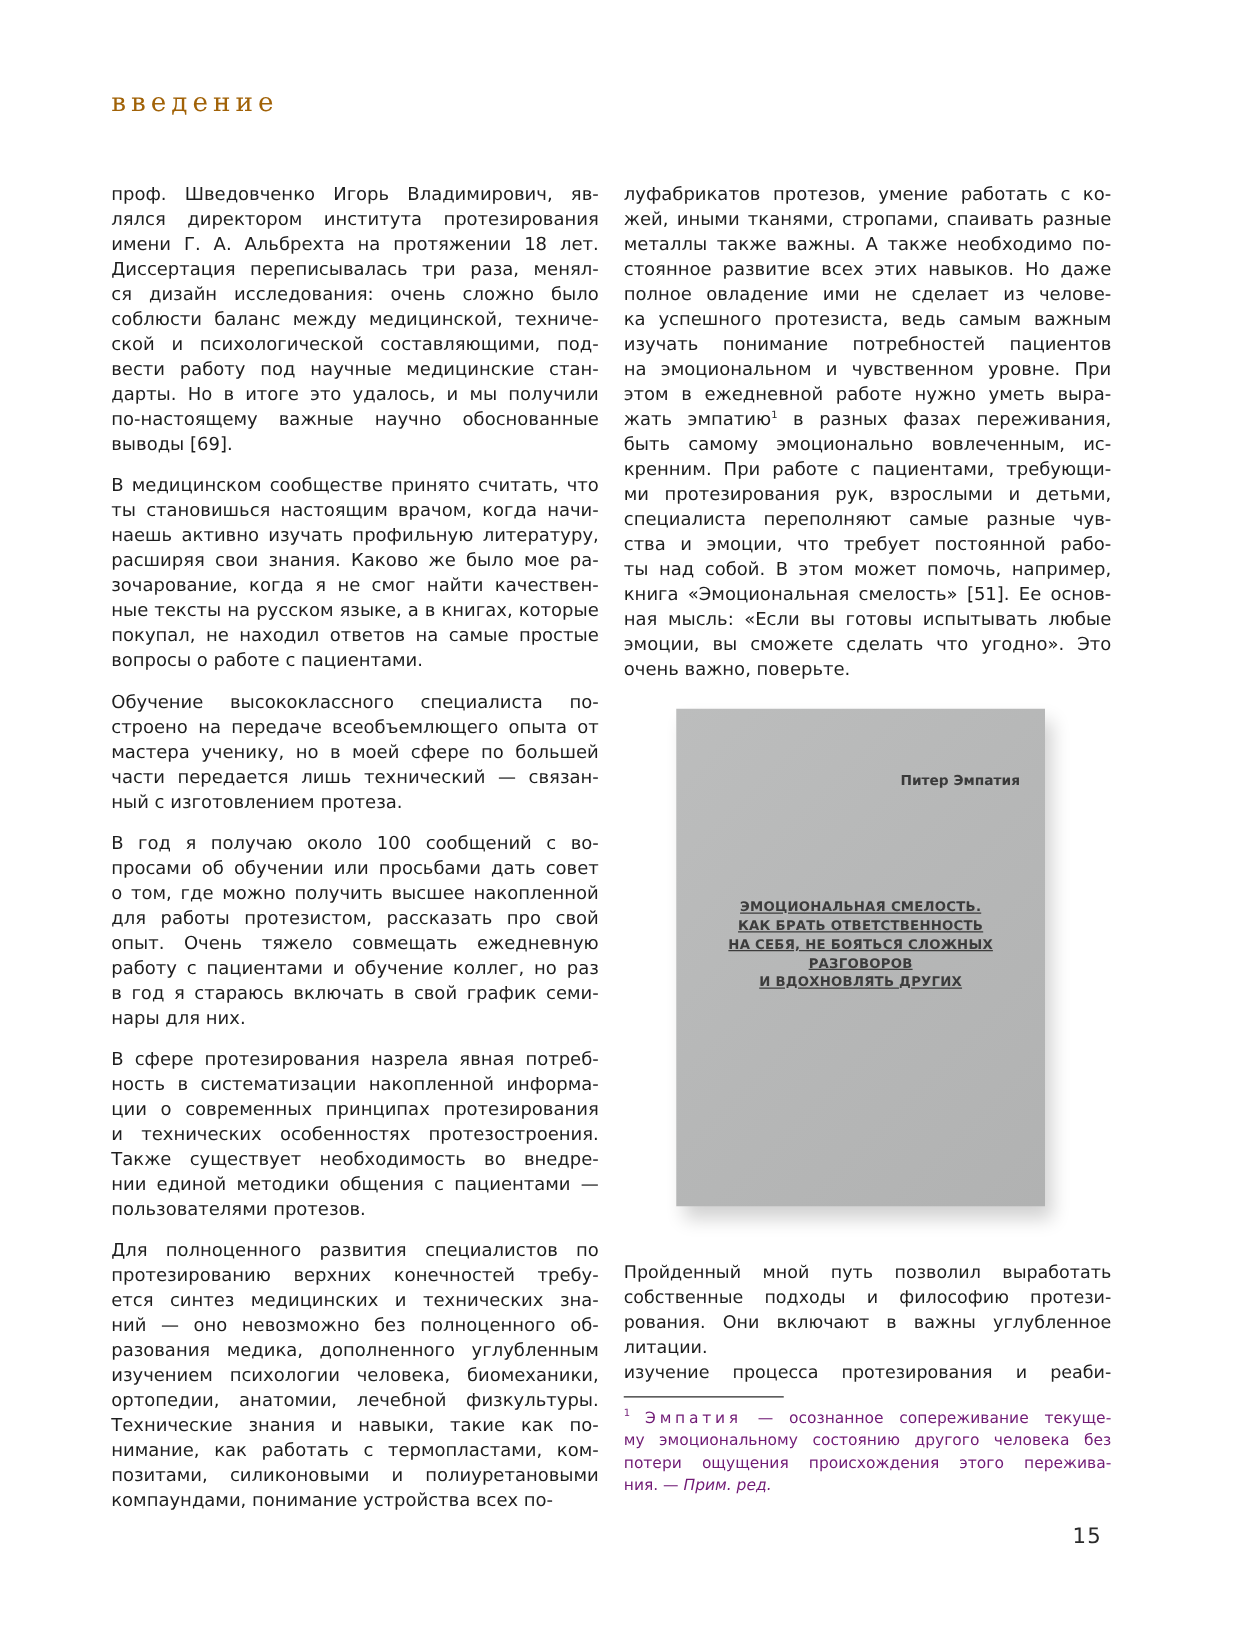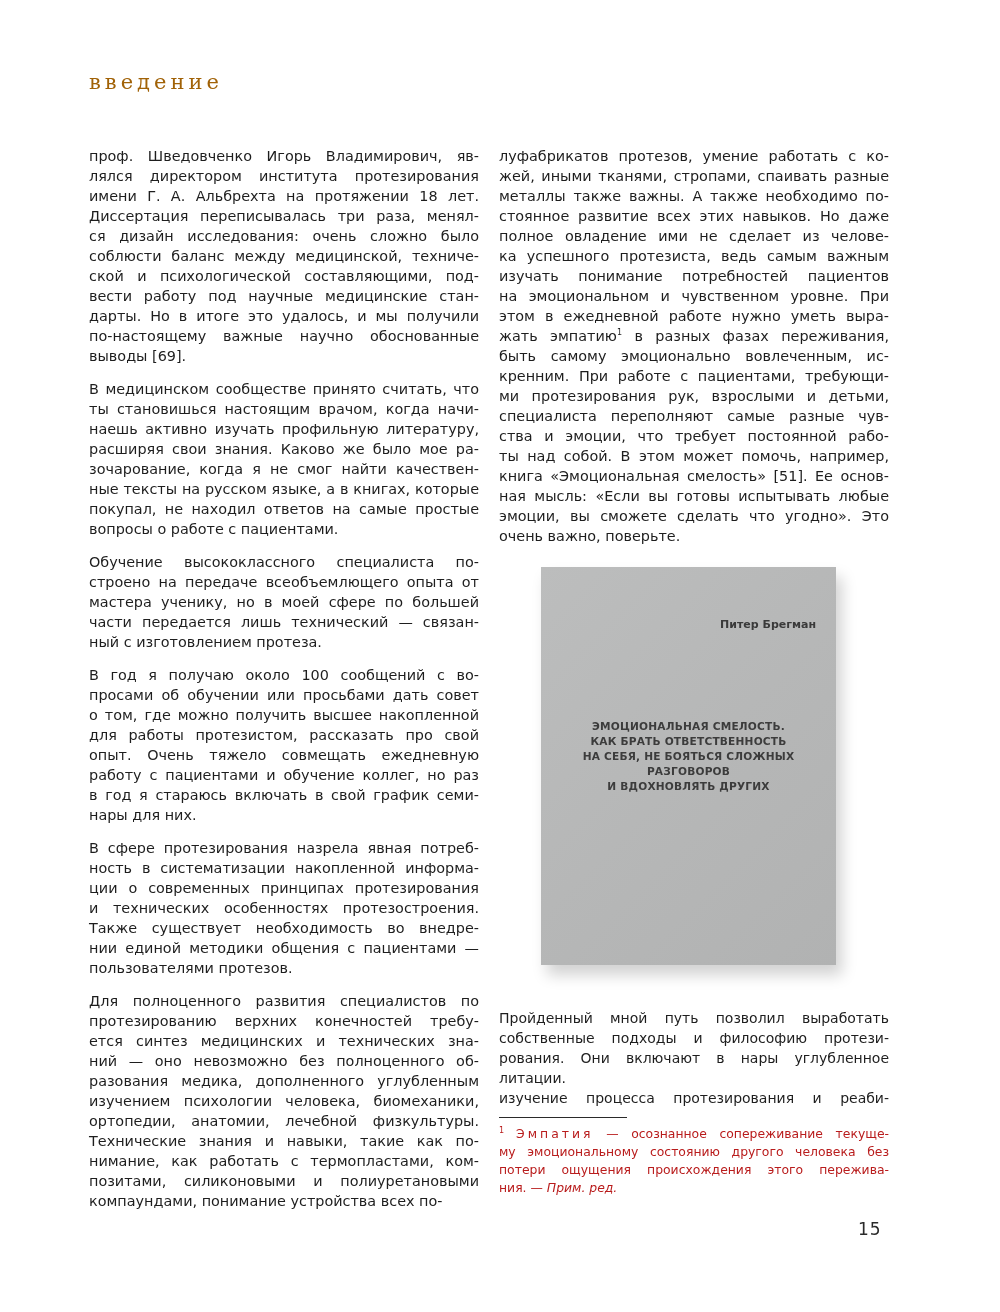--- a/index.html
+++ b/index.html
@@ -24,29 +24,29 @@
     box-shadow: 6px 10px 14px rgba(0,0,0,0.18);
   }
   .book-author {
     position: absolute; right: 20px; top: 51px;
     font-family: "DejaVu Sans", sans-serif; font-weight: bold;
     font-size: 11px; color: #3a3a3a;
   }
   .book-title {
     position: absolute; left: 0; right: 0; top: 152px; text-align: center;
     font-family: "DejaVu Sans", sans-serif; font-weight: bold;
-    font-size: 10.6px; line-height: 15px; color: #3c3c3c; letter-spacing: 0.2px;
+    font-size: 10.6px; line-height: 15px; color: #3c3c3c; letter-spacing: 0.2px; text-decoration: underline;
   }
   .book-title span { display: block; }
   .after-book { position: absolute; left: 499px; top: 1008px; width: 390px;
     font-family: "DejaVu Sans", sans-serif; font-size: 14px; line-height: 20px; color:#1e1e1e; }
   .after-book .line { display:block; }
   .footnote-rule { position: absolute; left: 499px; top: 1117px; width: 128px; height: 1px; background: #2a2a2a; }
   .footnote { position: absolute; left: 499px; top: 1122px; width: 390px;
-    font-family: "DejaVu Sans", sans-serif; font-size: 12.4px; line-height: 18px; color: #b91c1c; }
+    font-family: "DejaVu Sans", sans-serif; font-size: 12.4px; line-height: 18px; color: #701a75; }
   .footnote .line { display:block; }
   .fn-mark { font-size: 8px; vertical-align: super; margin-right: 12px; }
   .fn-term { letter-spacing: 3px; }
   .fn-note { font-style: italic; }
   sup.fn-ref { font-size: 8px; line-height: 0; }
   .page-number {
     position: absolute; left: 858px; top: 1219px;
     font-family: "DejaVu Sans", sans-serif; font-size: 17px; letter-spacing: 1px; color: #2a2a2a;
   }
 </style>
@@ -139,34 +139,34 @@
       <span class="line">ства и эмоции, что требует постоянной рабо-</span>
       <span class="line">ты над собой. В этом может помочь, например,</span>
       <span class="line">книга «Эмоциональная смелость» [51]. Ее основ-</span>
       <span class="line">ная мысль: «Если вы готовы испытывать любые</span>
       <span class="line">эмоции, вы сможете сделать что угодно». Это</span>
       <span class="line last">очень важно, поверьте.</span>
     </p>
 </div>
 
 <div class="book">
-  <div class="book-author">Питер Брегман</div>
+  <div class="book-author">Питер Эмпатия</div>
   <div class="book-title" id="book-title">
       <span>ЭМОЦИОНАЛЬНАЯ СМЕЛОСТЬ.</span>
       <span>КАК БРАТЬ ОТВЕТСТВЕННОСТЬ</span>
       <span>НА СЕБЯ, НЕ БОЯТЬСЯ СЛОЖНЫХ</span>
       <span>РАЗГОВОРОВ</span>
       <span>И ВДОХНОВЛЯТЬ ДРУГИХ</span>
     </div>
 </div>
 
 <div class="after-book">
   <span class="line" style="text-align-last:justify">Пройденный мной путь позволил выработать</span>
   <span class="line" style="text-align-last:justify">собственные подходы и философию протези-</span>
-  <span class="line" style="text-align-last:justify">рования. Они включают в нары углубленное</span>
+  <span class="line" style="text-align-last:justify">рования. Они включают в важны углубленное</span>
   <span class="line last">литации.</span>
   <span class="line" style="text-align-last:justify">изучение процесса протезирования и реаби-</span>
 </div>
 
 <div class="footnote-rule"></div>
 
 <div class="footnote">
   <span class="line" style="text-align-last:justify"><span class="fn-mark">1</span><span class="fn-term">Эмпатия</span><span> — осознанное сопереживание текуще-</span></span>
   <span class="line" style="text-align-last:justify">му эмоциональному состоянию другого человека без</span>
   <span class="line" style="text-align-last:justify">потери ощущения происхождения этого пережива-</span>

